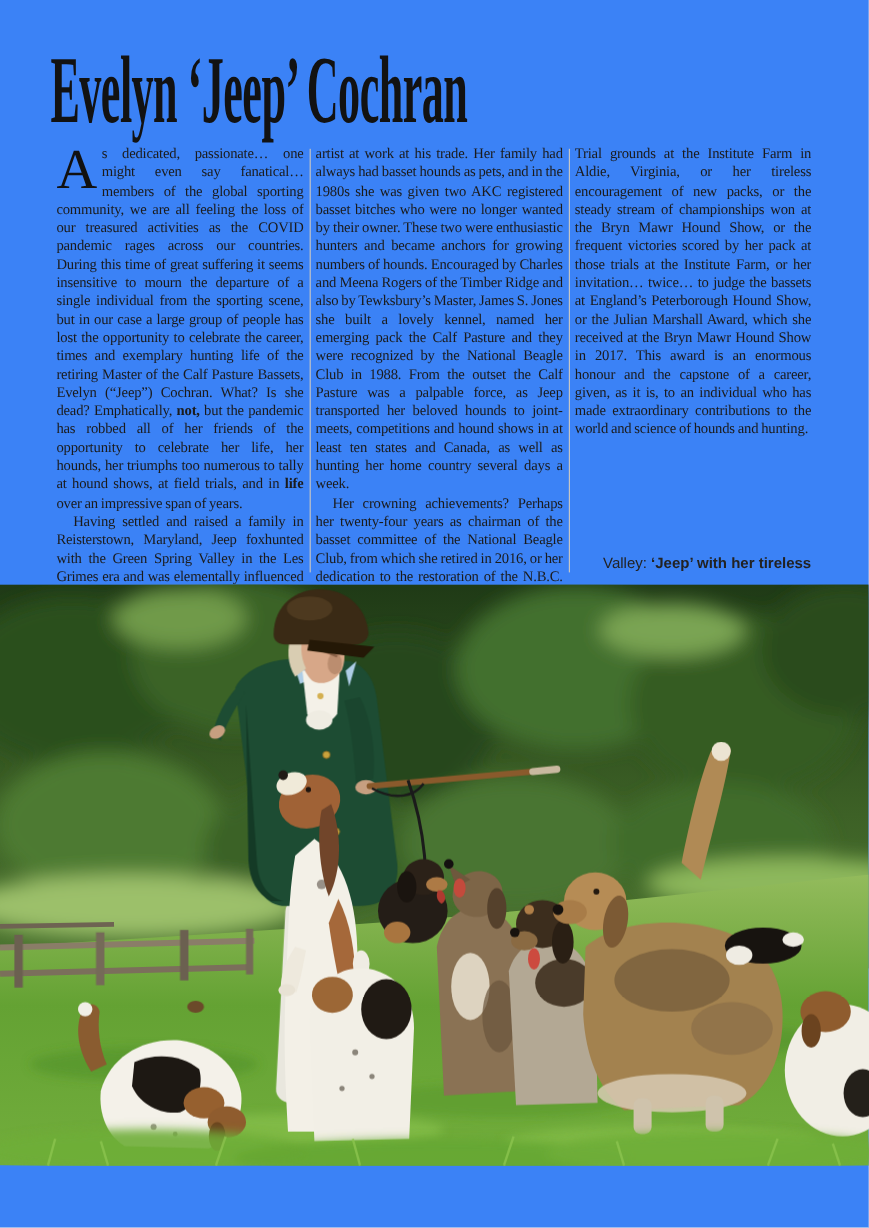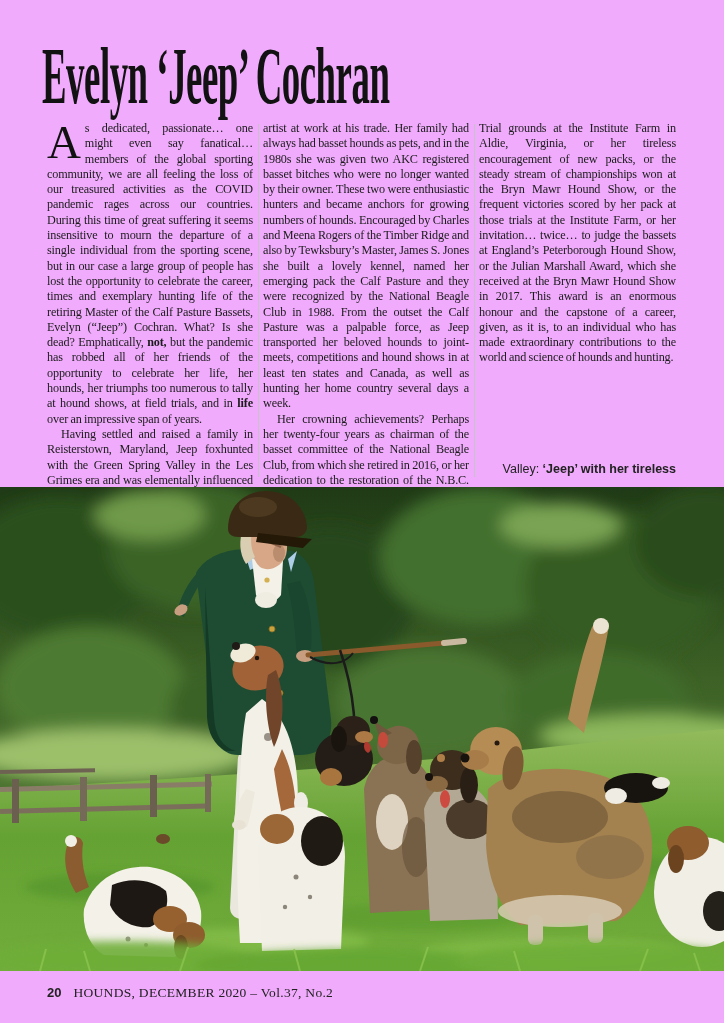--- a/index.html
+++ b/index.html
@@ -1,17 +1,17 @@
 <!DOCTYPE html>
 <html><head>
 <meta charset="utf-8">
 <style>
   html,body{margin:0;padding:0;background:#e8e8e8;}
   .page{
-    position:relative;width:724px;height:1023px;background:#f0abfc;
+    position:relative;width:724px;height:1023px;background:#3b82f6;
     margin:0 auto;overflow:hidden;font-family:"Liberation Serif",serif;color:#1b1b1b;
   }
   .title{
     position:absolute;left:42px;top:36px;margin:0;
     font-family:"Liberation Serif",serif;font-weight:bold;font-size:80px;line-height:1;
     letter-spacing:-1px;transform:scaleX(0.46);transform-origin:left top;white-space:nowrap;color:#121212;
   }
   .columns{
     position:absolute;left:47px;top:121px;width:630px;height:366px;
     display:flex;flex-direction:row;overflow:hidden;
@@ -273,17 +273,14 @@
         <path d="M90,484 L84,464" fill="none"></path>
       <path d="M180,484 L188,460" fill="none"></path>
         <path d="M300,484 L294,462" fill="none"></path>
       <path d="M420,484 L428,460" fill="none"></path>
         <path d="M520,484 L514,464" fill="none"></path>
       <path d="M640,484 L648,462" fill="none"></path>
         <path d="M700,484 L694,466" fill="none"></path>
     </g>
   </svg>
 
-  <div class="footer">
-    <span class="pageno">20</span><span class="ftext">HOUNDS, DECEMBER 2020 – Vol.37, No.2</span>
-  </div>
 
 </div>
 
 </body></html>

